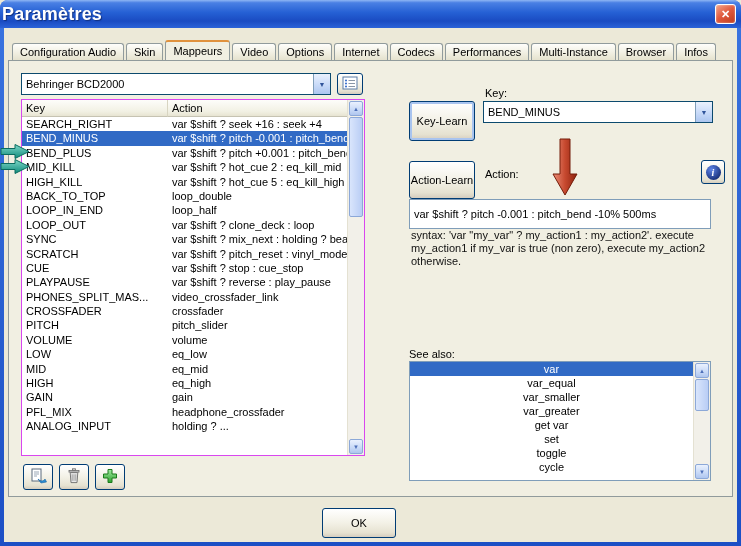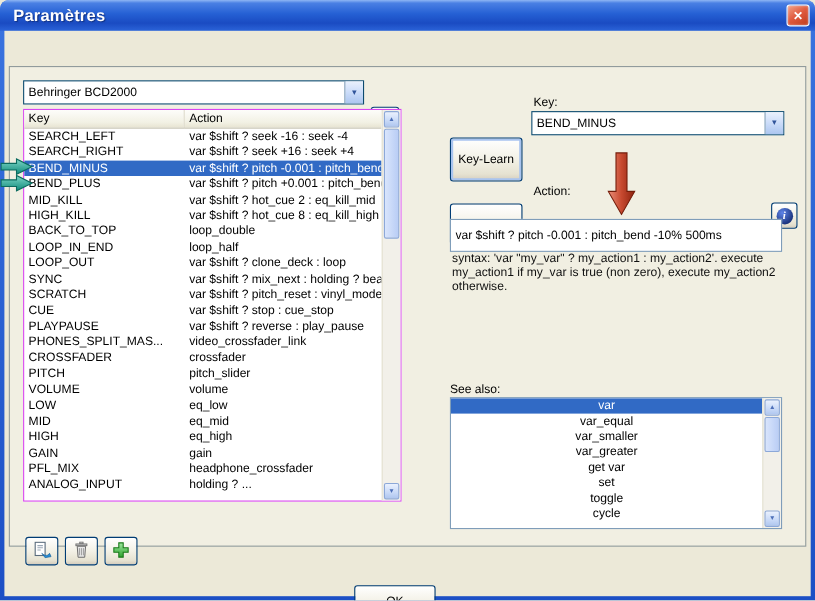--- a/index.html
+++ b/index.html
@@ -5,21 +5,21 @@
   * { margin:0; padding:0; box-sizing:border-box; }
   html,body { width:741px; height:546px; }
   body { font-family:"Liberation Sans",sans-serif; font-size:11px; background:#ECE9D8; }
 
   .window { position:relative; width:741px; height:546px;
     background:linear-gradient(180deg,#3A74E0,#1C4FC5); border-radius:8px 8px 0 0; overflow:hidden; }
 
   .titlebar { position:absolute; left:0; top:0; right:0; height:28px;
     background:linear-gradient(180deg,#8FB6F4 0%,#4A80E4 10%,#2560D4 45%,#1A4BC2 75%,#2B63D8 100%);
     display:flex; align-items:center; }
-  .title { color:#fff; font-weight:bold; font-size:15px; padding-left:12px;
+  .title { color:#fff; font-weight:bold; font-size:18px; padding-left:2px;
     text-shadow:1px 1px 1px #12307E; letter-spacing:.2px; }
   .close { position:absolute; right:5px; top:4px; width:21px; height:20px;
     border:1px solid #fff; border-radius:3px; color:#fff; font-weight:bold; font-size:11px;
     background:linear-gradient(145deg,#F3A489 0%,#E05A3E 48%,#BE3A1B 100%);
     display:flex; align-items:center; justify-content:center;
     box-shadow:inset 0 0 2px rgba(255,255,255,.6); }
 
   .dlgbody { position:absolute; left:4px; top:28px; width:733px; height:514px; background:#ECE9D8; }
 
   .tabs { position:absolute; left:8px; top:12px; height:21px; display:flex; align-items:flex-end; z-index:1; }
@@ -34,21 +34,21 @@
   .combo { position:absolute; background:#fff; border:1px solid #0c4a6e; display:flex; height:22px; }
   .combo .val { flex:1; padding:4px 4px 0 4px; white-space:nowrap; overflow:hidden; }
   .combo .drop { width:17px; border-left:1px solid #7F9DB9; color:#30549A; font-size:7px;
     background:linear-gradient(180deg,#EAF1FD 0%,#CBDCF9 50%,#ACC6F0 100%);
     display:flex; align-items:center; justify-content:center; }
   .device-combo { left:12px; top:12px; width:310px; }
   .key-combo { left:474px; top:40px; width:230px; }
 
   .xpbtn { position:absolute; border:1px solid #003C74; border-radius:3px; color:#000;
     background:linear-gradient(180deg,#FFFFFF 0%,#F3F1E6 50%,#E6E2D1 85%,#D5CDBE 100%);
-    font-family:inherit; font-size:11px; display:flex; align-items:center; justify-content:center; cursor:default;margin-top:24px; }
+    font-family:inherit; font-size:11px; display:flex; align-items:center; justify-content:center; cursor:default; }
   .focused { box-shadow:inset 0 0 0 2px #A9C4EF; }
 
   .opts-btn { left:328px; top:12px; width:26px; height:22px; }
   .toolbtn { width:30px; height:26px; top:403px; }
 
   .maptable { position:absolute; left:12px; top:38px; width:344px; height:357px;
     border:1px solid #d946ef; background:#fff; display:flex; }
   .tmain { flex:1; overflow:hidden; }
   .thead { display:flex; height:17px; }
   .th { background:linear-gradient(180deg,#FDFDFA,#F2F1E4 70%,#E7E4D2);
@@ -99,20 +99,33 @@
 
 <div class="window">
   <div class="titlebar">
     <span class="title">Paramètres</span>
     <div class="close">
         <span>✕</span>
       </div>
   </div>
 
   <div class="dlgbody">
+    <div class="tabs">
+        <div class="tab">Configuration Audio</div>
+        <div class="tab">Skin</div>
+        <div class="tab active">Mappeurs</div>
+        <div class="tab">Video</div>
+        <div class="tab">Options</div>
+        <div class="tab">Internet</div>
+        <div class="tab">Codecs</div>
+        <div class="tab">Performances</div>
+        <div class="tab">Multi-Instance</div>
+        <div class="tab">Browser</div>
+        <div class="tab">Infos</div>
+      </div>
 
     <div class="panel">
 
       <div class="combo device-combo">
         <span class="val">Behringer BCD2000</span>
         <span class="drop">▼</span>
       </div>
 
       <button class="xpbtn opts-btn">
         <span>
@@ -127,42 +140,38 @@
       </button>
 
       <div class="maptable">
         <div class="tmain">
           <div class="thead">
             <div class="th key">Key</div>
             <div class="th action">Action</div>
           </div>
           <div>
               <div class="trow">
-                <div class="cell key">SEARCH_LEFT</div>
-                <div class="cell action">var $shift ? seek -16 : seek -4</div>
-              </div>
-              <div class="trow">
                 <div class="cell key">SEARCH_RIGHT</div>
                 <div class="cell action">var $shift ? seek +16 : seek +4</div>
               </div>
               <div class="trow selected">
                 <div class="cell key">BEND_MINUS</div>
                 <div class="cell action">var $shift ? pitch -0.001 : pitch_bend -1...</div>
               </div>
               <div class="trow">
                 <div class="cell key">BEND_PLUS</div>
                 <div class="cell action">var $shift ? pitch +0.001 : pitch_bend +...</div>
               </div>
               <div class="trow">
                 <div class="cell key">MID_KILL</div>
                 <div class="cell action">var $shift ? hot_cue 2 : eq_kill_mid</div>
               </div>
               <div class="trow">
                 <div class="cell key">HIGH_KILL</div>
-                <div class="cell action">var $shift ? hot_cue 8 : eq_kill_high</div>
+                <div class="cell action">var $shift ? hot_cue 5 : eq_kill_high</div>
               </div>
               <div class="trow">
                 <div class="cell key">BACK_TO_TOP</div>
                 <div class="cell action">loop_double</div>
               </div>
               <div class="trow">
                 <div class="cell key">LOOP_IN_END</div>
                 <div class="cell action">loop_half</div>
               </div>
               <div class="trow">

